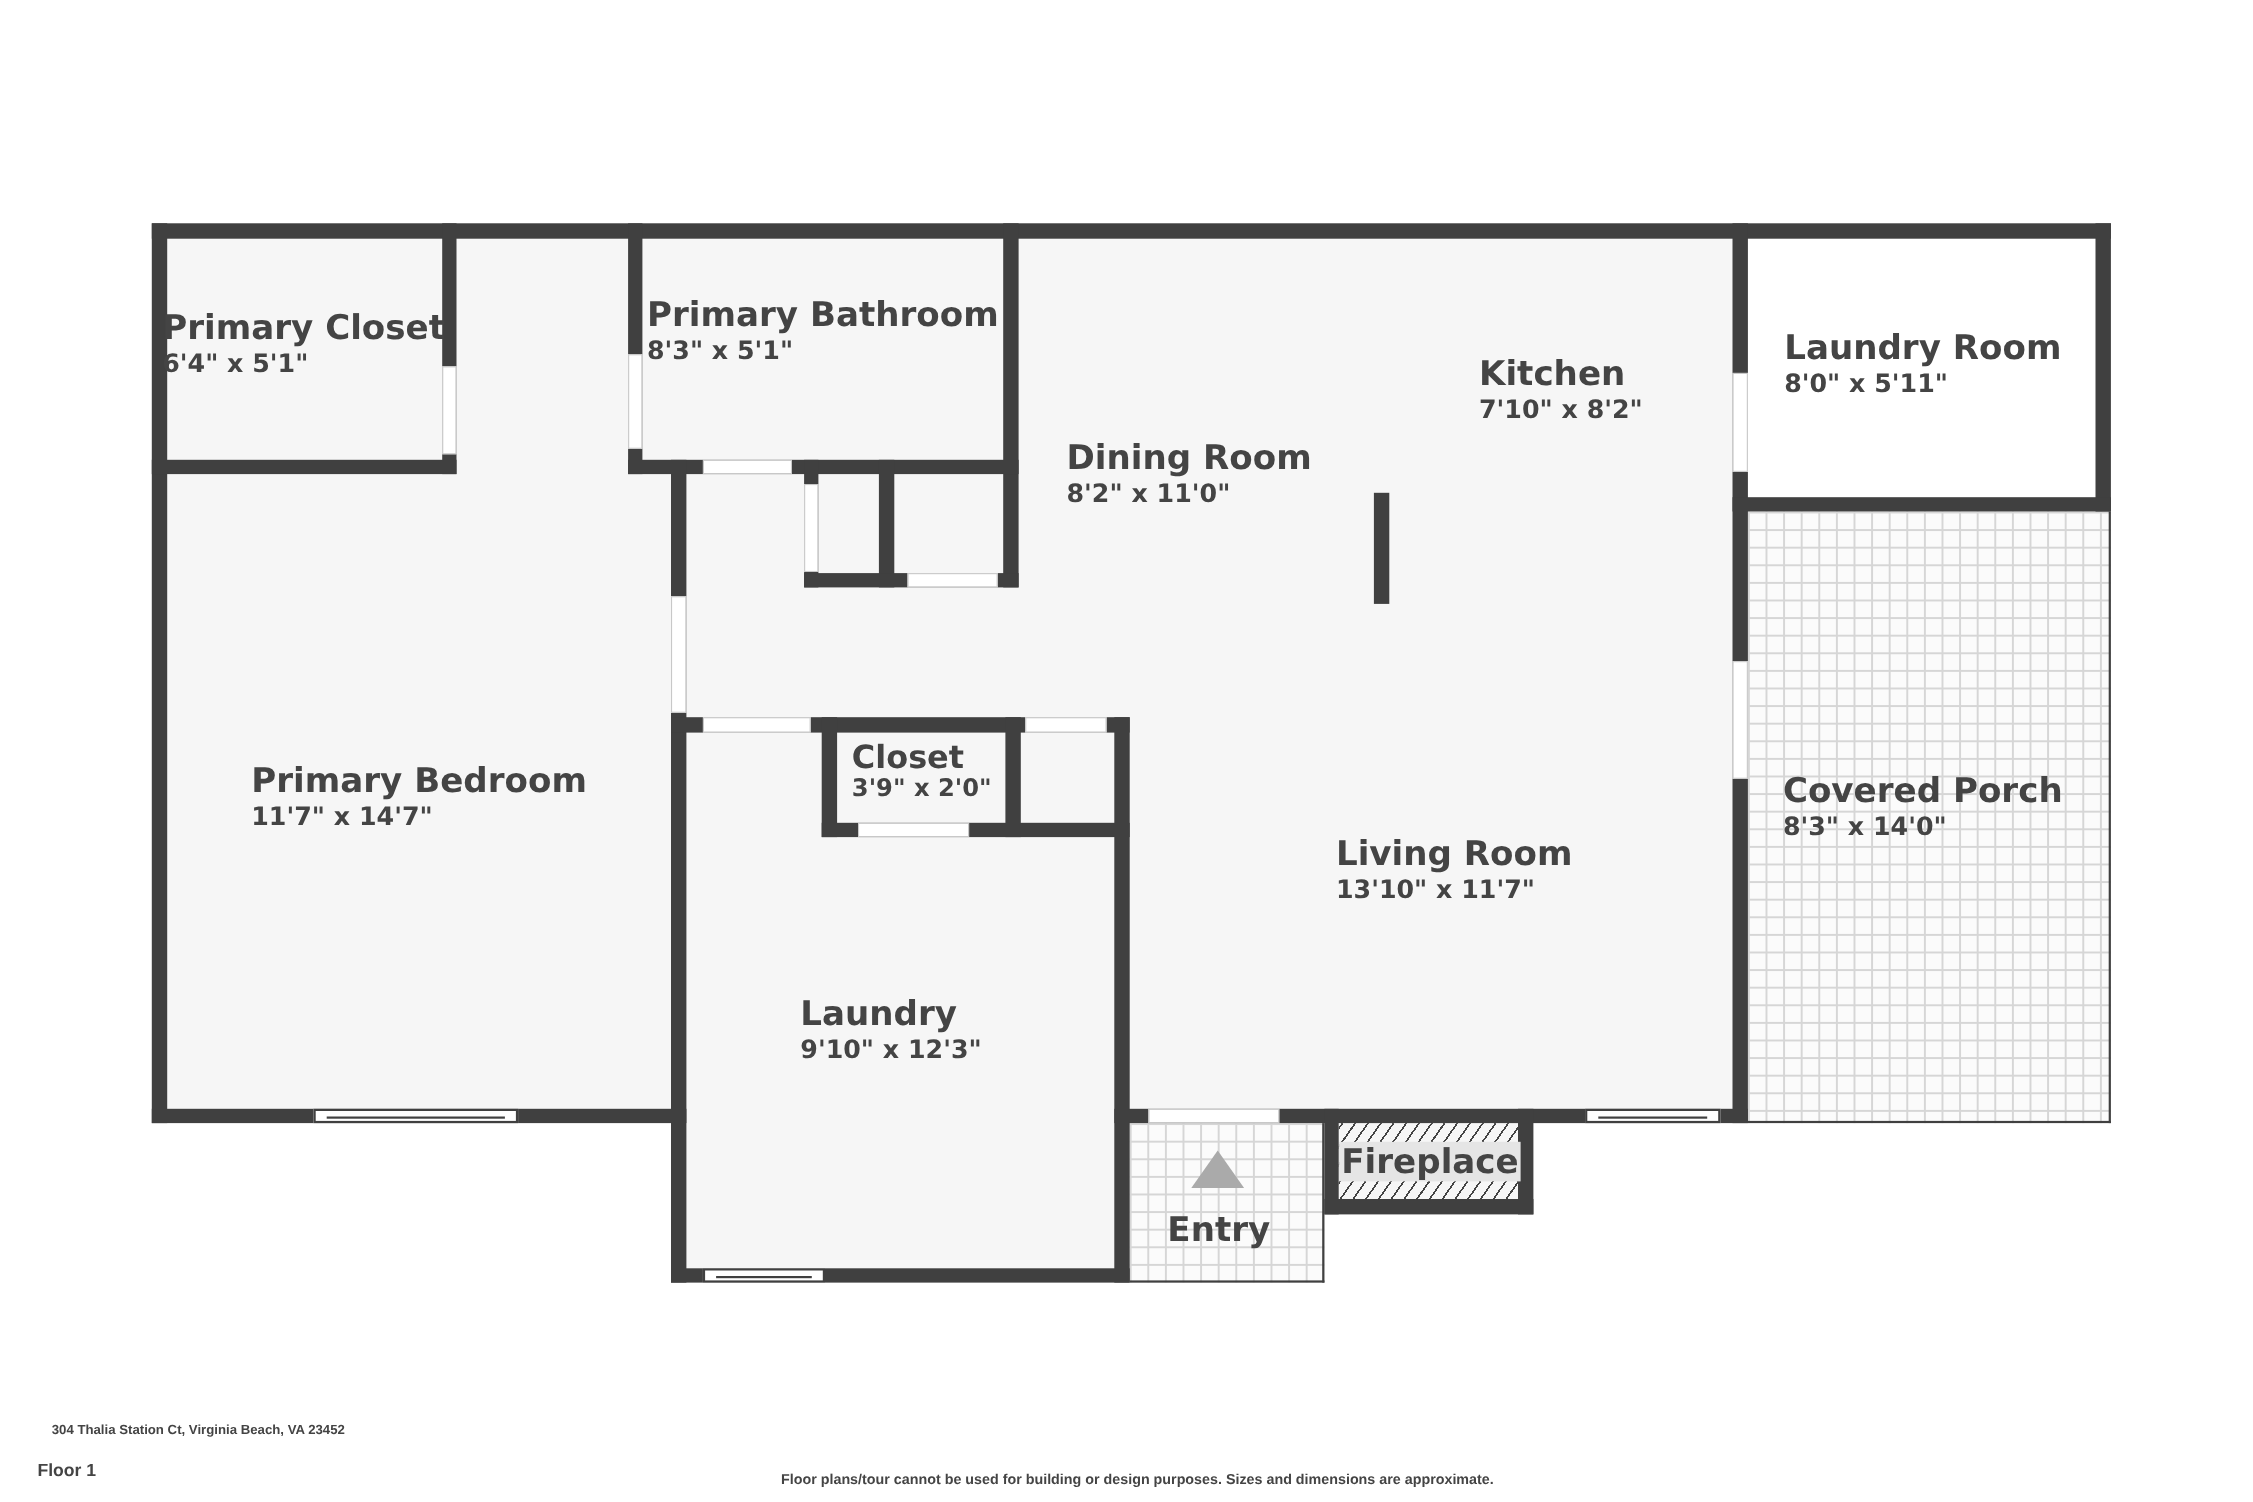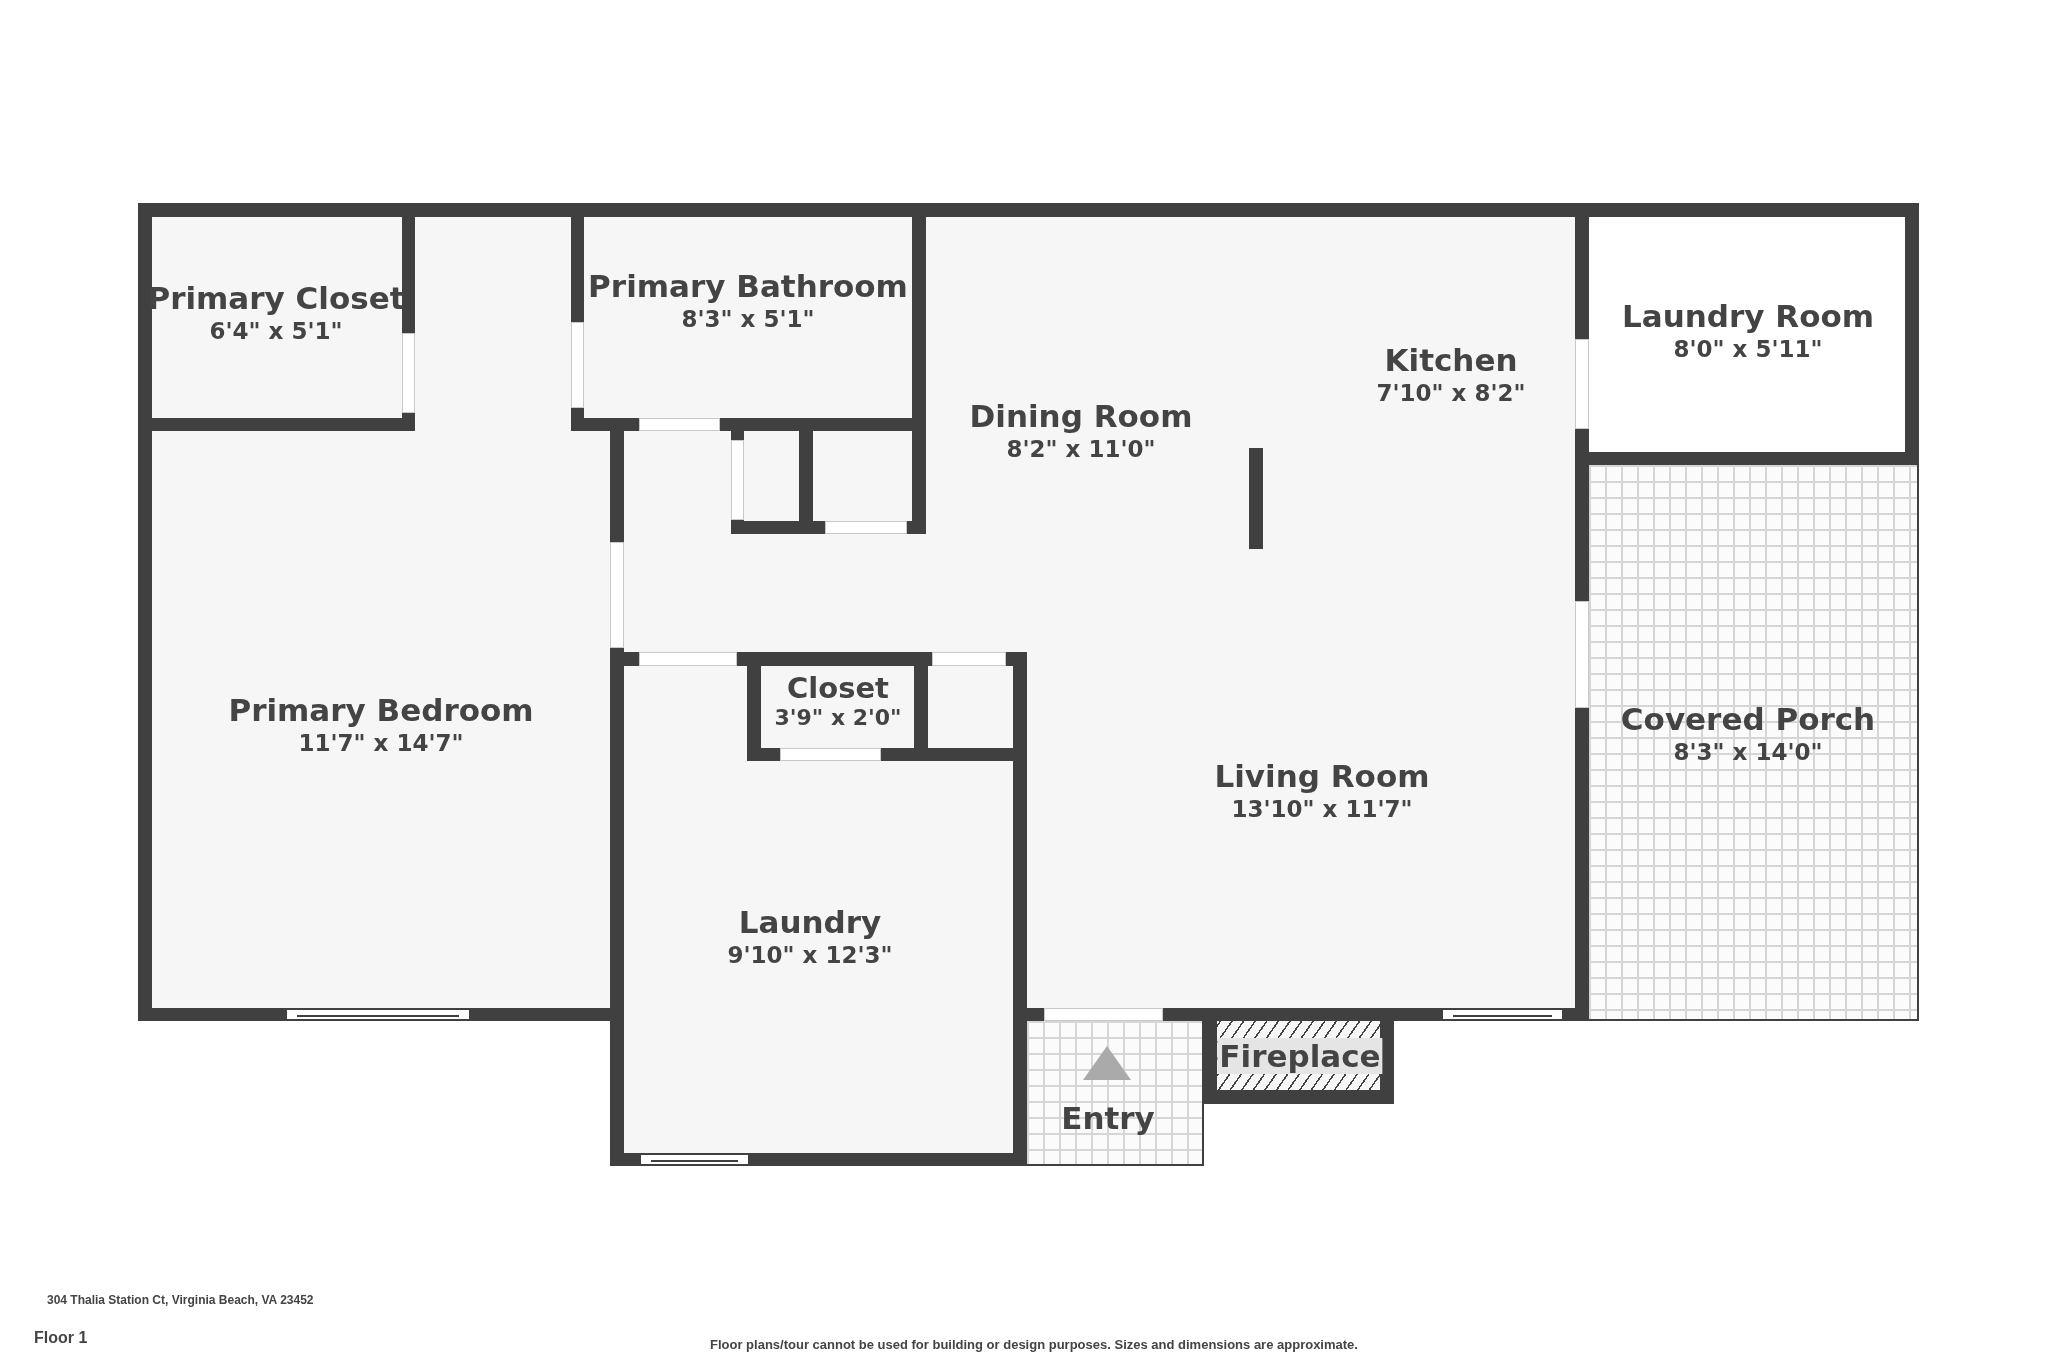--- a/index.html
+++ b/index.html
@@ -8,21 +8,21 @@
   .wall{position:absolute;background:#404040;}
   .opening{position:absolute;background:#ffffff;box-sizing:border-box;border:1px solid #c8c8c8;}
   .window{position:absolute;background:#fff;box-sizing:border-box;border:2px solid #404040;}
   .window::after{content:"";position:absolute;left:10px;right:10px;top:50%;height:0;border-top:2px solid #404040;}
   .tile{position:absolute;background-color:#fbfbfb;
     background-image:
       linear-gradient(#d6d6d6 2px, transparent 2px),
       linear-gradient(90deg,#d6d6d6 2px, transparent 2px);
     background-size:16px 16px;}
   .hatch{position:absolute;background:repeating-linear-gradient(-55deg,#f6f6f6 0 8px,#444 8px 9.5px);}
-  .label{position:absolute;text-align:center;transform:translateX(-50%);white-space:nowrap;}
+  .label{position:absolute;transform:translateX(-50%);white-space:nowrap;}
   .room-name{font-weight:bold;font-size:31px;color:#444;line-height:36px;}
   .room-dim{font-weight:bold;font-size:23px;color:#444;line-height:30px;}
   .entry-arrow{position:absolute;width:0;height:0;border-left:24px solid transparent;border-right:24px solid transparent;border-bottom:34px solid #aaaaaa;}
   .footer{position:absolute;font-family:"Liberation Sans","DejaVu Sans",sans-serif;font-weight:bold;color:#444;}
 </style>
 </head>
 <body>
 
 <div>
 
@@ -93,21 +93,21 @@
     <div class="room-dim">6'4" x 5'1"</div>
   </div>
   <div class="label" style="left:748px;top:268px;">
     <div class="room-name">Primary Bathroom</div>
     <div class="room-dim">8'3" x 5'1"</div>
   </div>
   <div class="label" style="left:1081px;top:398px;">
     <div class="room-name">Dining Room</div>
     <div class="room-dim">8'2" x 11'0"</div>
   </div>
-  <div class="label" style="left:1419px;top:342px;margin-left:32px;">
+  <div class="label" style="left:1419px;top:322px;">
     <div class="room-name">Kitchen</div>
     <div class="room-dim">7'10" x 8'2"</div>
   </div>
   <div class="label" style="left:1748px;top:298px;">
     <div class="room-name">Laundry Room</div>
     <div class="room-dim">8'0" x 5'11"</div>
   </div>
   <div class="label" style="left:381px;top:692px;">
     <div class="room-name">Primary Bedroom</div>
     <div class="room-dim">11'7" x 14'7"</div>

